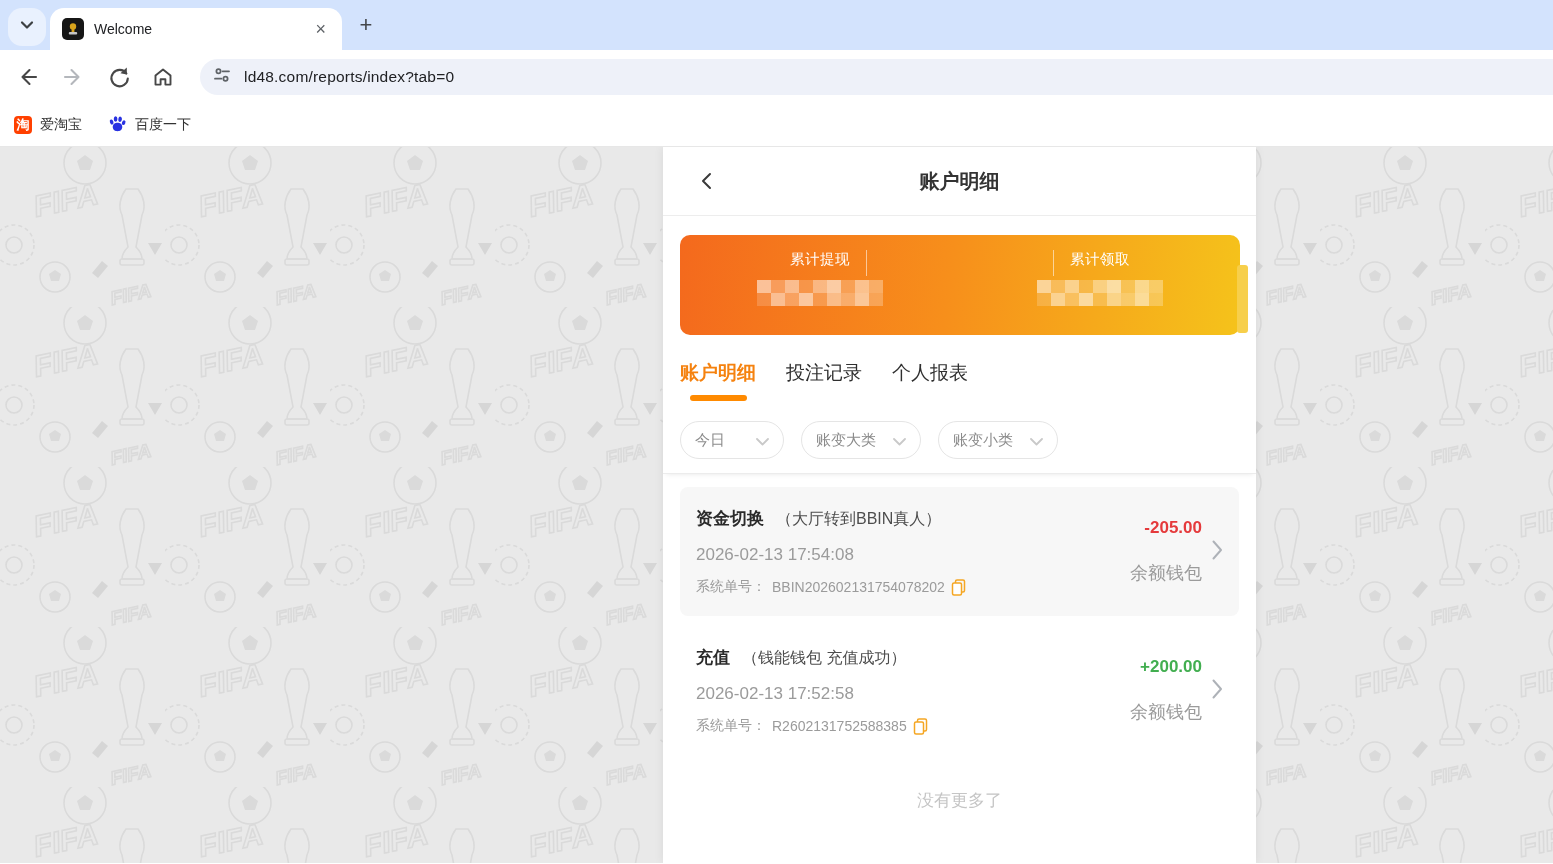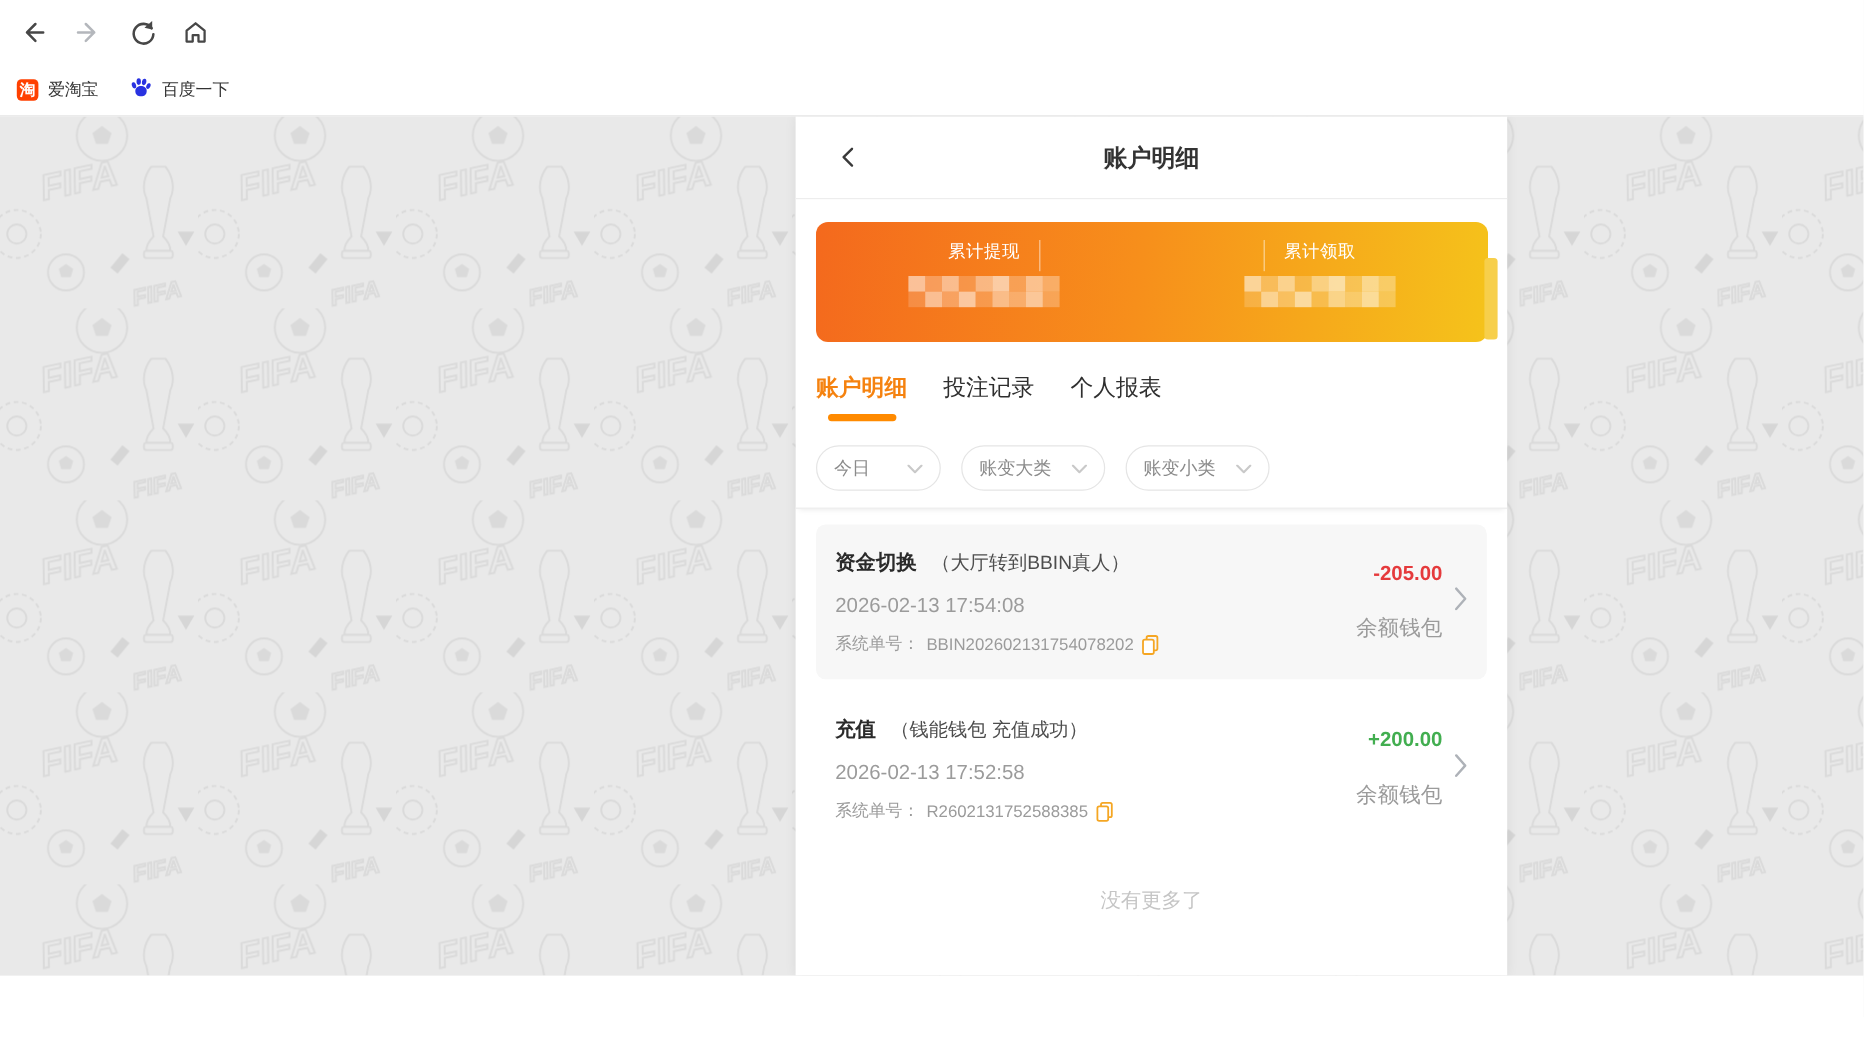--- a/index.html
+++ b/index.html
@@ -82,20 +82,41 @@
   .tx-amount.neg { color:#e53a3c; } .tx-amount.pos { color:#42ae50; }
   .tx-wallet { margin-top:23px; font-size:18px; color:#9b9b9b; }
   .copy-btn { display:inline-flex; cursor:pointer; }
 
   .end-text { text-align:center; color:#c5c5c5; font-size:17px; padding:24px 0 30px; }
 </style>
 </head>
 <body>
 
 <div>
+  <div class="tabstrip">
+    <div class="tab-search-btn">
+      <span>
+        <svg width="16" height="16" viewBox="0 0 16 16">
+            <polyline points="3,5.5 8,10.5 13,5.5" fill="none" stroke="#3c4043" stroke-width="2.2" stroke-linecap="round" stroke-linejoin="round"></polyline>
+          </svg>
+      </span>
+    </div>
+    <div class="browser-tab">
+      <span class="favicon">
+        <svg width="16" height="16" viewBox="0 0 16 16">
+          <circle cx="8" cy="5.5" r="3.2" fill="#d9a41c"></circle>
+          <rect x="6.6" y="8" width="2.8" height="3" fill="#d9a41c"></rect>
+          <rect x="3.8" y="11" width="8.4" height="2.4" rx="1" fill="#c6c6c6"></rect>
+        </svg>
+      </span>
+      <span class="tab-title">Welcome</span>
+      <span class="tab-close">×</span>
+    </div>
+    <div class="newtab-btn">+</div>
+  </div>
 
   <div class="toolbar">
     <span class="nav-icon icon-back">
       <svg width="24" height="24" viewBox="0 0 24 24">
           <path d="M13.5,5 L6.5,12 L13.5,19 M6.5,12 H20" fill="none" stroke="#474747" stroke-width="2.1" stroke-linecap="round" stroke-linejoin="round"></path>
         </svg>
     </span>
     <span class="nav-icon icon-forward">
       <svg width="24" height="24" viewBox="0 0 24 24">
           <path d="M10.5,5 L17.5,12 L10.5,19 M17.5,12 H4" fill="none" stroke="#b4b7bc" stroke-width="2.1" stroke-linecap="round" stroke-linejoin="round"></path>
@@ -105,20 +126,31 @@
       <svg width="24" height="24" viewBox="0 0 24 24">
         <path d="M19.4,8.5 A8.2,8.2 0 1 0 20.8,13.5" fill="none" stroke="#474747" stroke-width="2.1" stroke-linecap="round"></path>
         <polygon points="19.8,2.6 19.8,9.6 13.4,8.2" fill="#474747"></polygon>
       </svg>
     </span>
     <span class="nav-icon icon-home">
       <svg width="24" height="24" viewBox="0 0 24 24">
           <path d="M4.5,10.5 L12,4.4 L19.5,10.5 V19.6 H14.4 V14.2 H9.6 V19.6 H4.5 Z" fill="none" stroke="#474747" stroke-width="1.9" stroke-linejoin="round"></path>
         </svg>
     </span>
+    <div class="omnibox">
+      <span>
+        <svg width="20" height="20" viewBox="0 0 20 20" fill="none" stroke="#5f6368" stroke-width="1.8" stroke-linecap="round">
+          <circle cx="6.5" cy="6.3" r="2.1"></circle>
+            <line x1="10.6" y1="6.3" x2="17" y2="6.3"></line>
+          <line x1="3" y1="13.7" x2="9.4" y2="13.7"></line>
+            <circle cx="13.5" cy="13.7" r="2.1"></circle>
+        </svg>
+      </span>
+      <span class="url">ld48.com/reports/index?tab=0</span>
+    </div>
   </div>
 
   <div class="bookmarks-bar">
     <div class="bookmark">
       <span class="taobao-badge">淘</span>
       <span class="label">爱淘宝</span>
     </div>
     <div class="bookmark">
       <span>
         <svg width="19" height="19" viewBox="0 0 24 24" fill="#2932e1">

